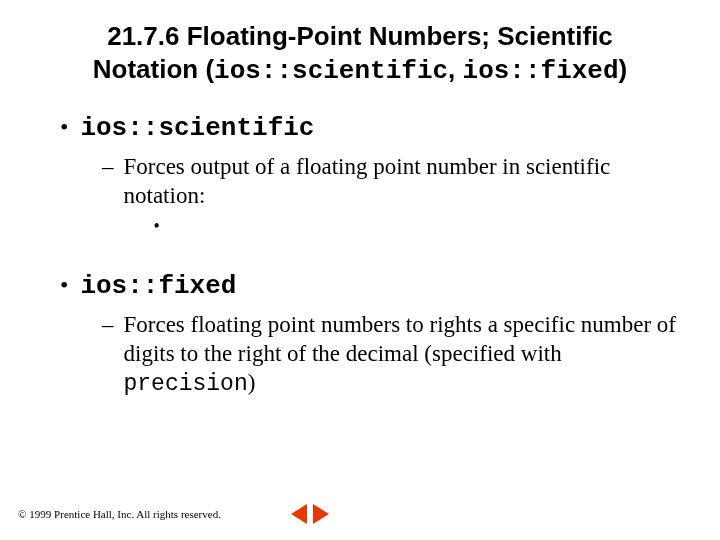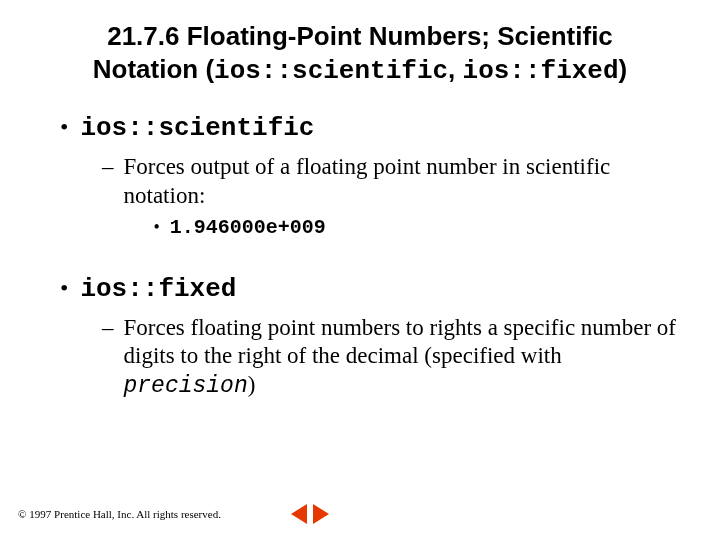--- a/index.html
+++ b/index.html
@@ -9,21 +9,21 @@
   .title .code { font-family: "Courier New", Courier, monospace; font-weight: bold; }
   ul.top { list-style: none; padding-left: 20px; }
   ul.top > li { margin-bottom: 30px; }
   ul.top > li .row { display: flex; align-items: baseline; }
   ul.top > li .bullet { font-size: 24px; margin-right: 12px; line-height: 1; }
   ul.top > li .label { font-family: "Courier New", Courier, monospace; font-weight: bold; font-size: 26px; }
   ul.sub { list-style: none; padding-left: 42px; margin-top: 10px; }
   ul.sub > li { display: flex; margin-bottom: 6px; }
   ul.sub > li .dash { font-size: 23px; margin-right: 10px; line-height: 1.2; }
   ul.sub > li .text { font-size: 23px; line-height: 1.25; }
-  ul.sub > li .text .code { font-family: "Courier New", Courier, monospace; font-style: italic; }
+  ul.sub > li .text .code { font-family: "Courier New", Courier, monospace; }
   ul.subsub { list-style: none; padding-left: 30px; margin-top: 4px; }
   ul.subsub > li { display: flex; align-items: baseline; }
   ul.subsub > li .dot { font-size: 18px; margin-right: 10px; }
   ul.subsub > li .val { font-family: "Courier New", Courier, monospace; font-weight: bold; font-size: 20px; }
   .footer { position: absolute; left: 18px; bottom: 16px; display: flex; align-items: center; gap: 10px; }
   .copyright { font-size: 11px; font-family: "Times New Roman", serif; display: flex; align-items: center; gap: 3px; }
   .copy-sym { font-size: 11px; }
   .nav { display: flex; gap: 6px; margin-left: 60px; }
   .arrow-btn { width: 0; height: 0; border-top: 10px solid transparent; border-bottom: 10px solid transparent; cursor: pointer; }
   .arrow-left { border-right: 16px solid #e63900; }
@@ -46,21 +46,20 @@
         <span class="label">ios::scientific</span>
       </div>
       <ul class="sub">
         <li>
           <span class="dash">–</span>
           <div class="text">
             <span>Forces output of a floating point number in scientific notation:</span>
             <ul class="subsub">
               <li>
                 <span class="dot">•</span>
-                <span class="val">1.946000e+009</span>
               </li>
             </ul>
           </div>
         </li>
       </ul>
     </li>
 
     <li style="margin-top:34px;">
       <div class="row">
         <span class="bullet">•</span>
@@ -74,21 +73,21 @@
           </div>
         </li>
       </ul>
     </li>
 
   </ul>
 
   <div class="footer">
     <div class="copyright">
       <span class="copy-sym">©</span>
-      <span>1997 Prentice Hall, Inc.  All rights reserved.</span>
+      <span>1999 Prentice Hall, Inc.  All rights reserved.</span>
     </div>
     <div class="nav">
       <div class="arrow-btn arrow-left"></div>
       <div class="arrow-btn arrow-right"></div>
     </div>
   </div>
 
 </div>
 
 </body></html>

